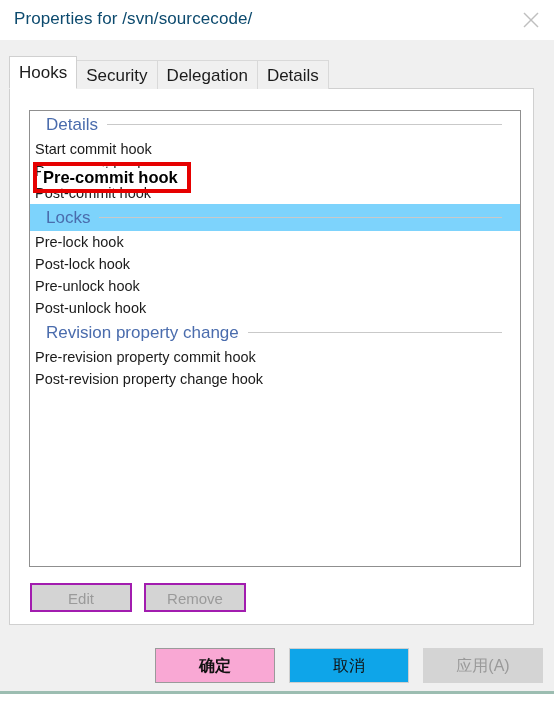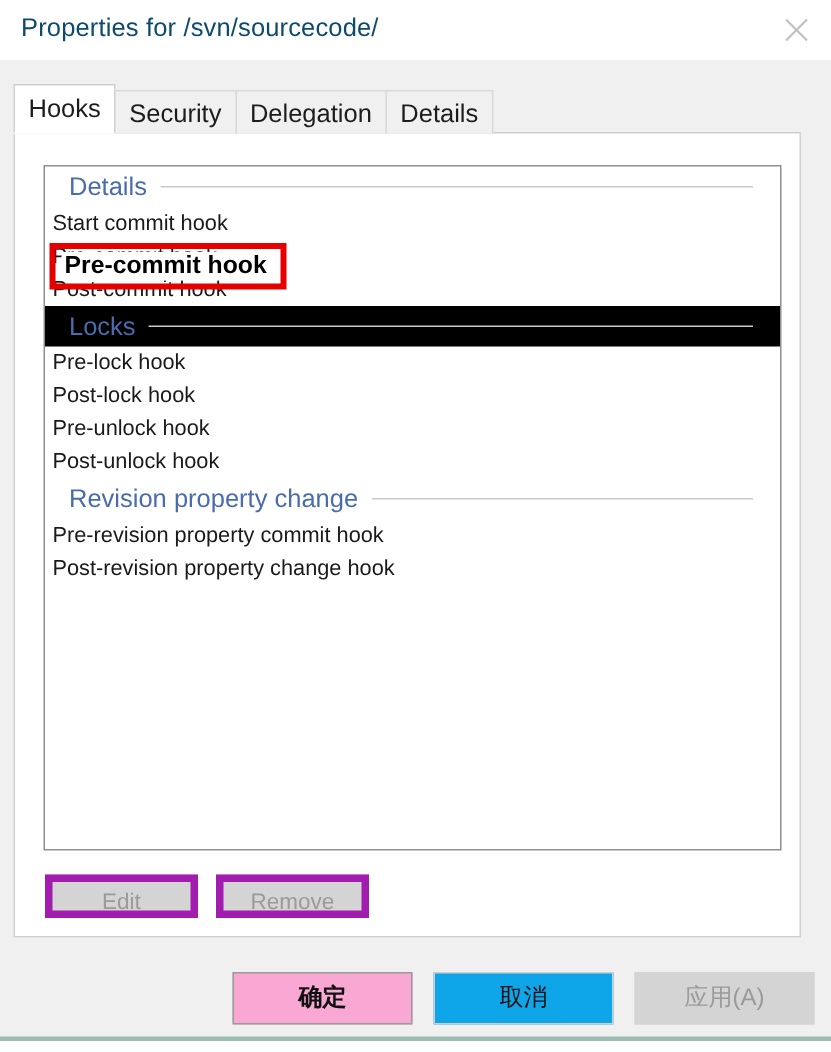--- a/index.html
+++ b/index.html
@@ -113,21 +113,21 @@
   }
 
   .group-header {
     position: relative;
     height: 27px;
     display: flex;
     align-items: center;
     padding-left: 16px;
     box-sizing: border-box;
   }
-  .group-header.banded { background: #000000; }
+  .group-header.banded { background: #7dd3fc; }
   .group-title {
     font-size: 17px;
     color: #4a6cad;
     white-space: nowrap;
     padding-right: 9px;
   }
   .group-rule {
     flex: 1 1 auto;
     height: 1px;
     background: #c9c9c9;
@@ -172,21 +172,21 @@
   
   .panel-button {
     position: absolute;
     width: 102px;
     height: 29px;
     line-height: 27px;
     text-align: center;
     font-size: 15px;
     color: #9a9a9a;
     background: #d4d4d4;
-    border: 5px solid #a21caf;
+    border: 2px solid #a21caf;
     box-sizing: border-box;
     cursor: default;
     white-space: nowrap;
   }
   #edit-button   { left: 30px;  top: 583px; }
   #remove-button { left: 144px; top: 583px; }
 
   
   .dlg-button {
     position: absolute;

